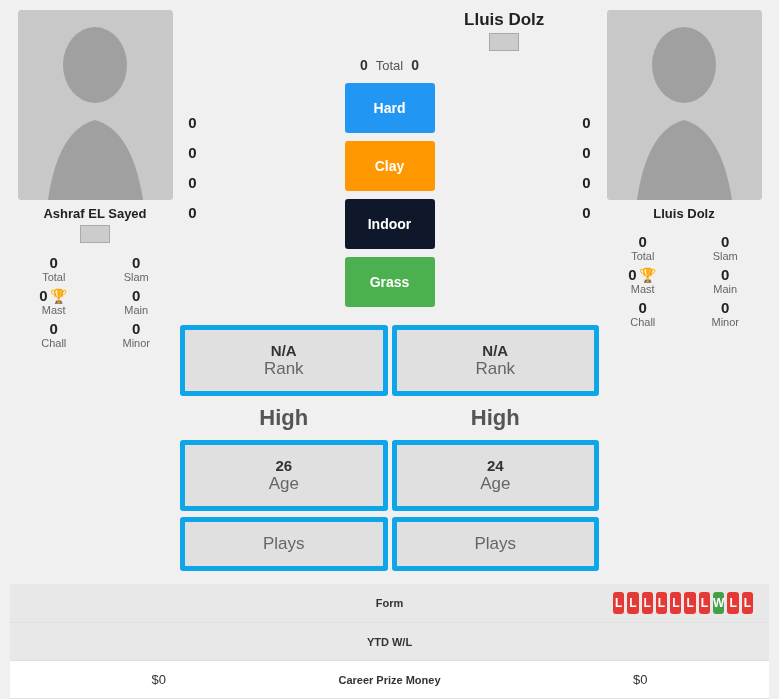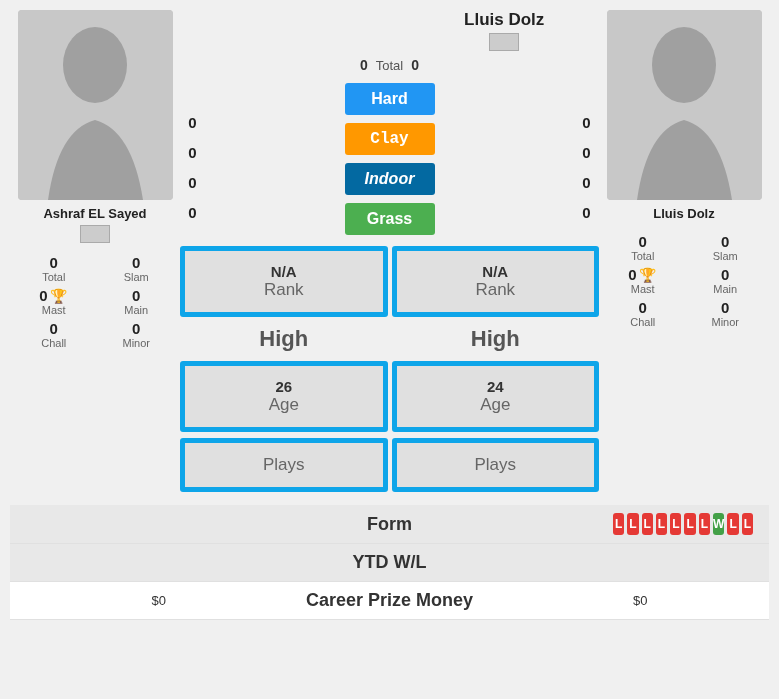--- a/index.html
+++ b/index.html
@@ -75,30 +75,30 @@
 
     .trophy-icon {
       color: #f5a623;
       font-size: 14px;
     }
 
     .surface-badge {
       display: inline-block;
       width: 90px;
       text-align: center;
-      padding: 7px 0;
+      padding: 17px 0;
       border-radius: 3px;
       color: white;
       font-weight: bold;
-      font-size: 16px;
+      font-size: 14px;
     }
 
     .surface-badge.hard { background: #2196F3; }
     .surface-badge.clay { background: #FF9800; }
-    .surface-badge.indoor { background: #0369a1; font-style: italic; }
+    .surface-badge.indoor { background: #0f172a; }
     .surface-badge.grass { background: #4CAF50; }
 
     .score-num {
       font-size: 15px;
       font-weight: bold;
       color: #222;
     }
 
     
     .full-layout {
@@ -219,21 +219,21 @@
       min-height: 38px;
     }
 
     .stat-row.shaded {
       background: #e8e8e8;
     }
 
     .stat-row-label {
       flex: 1;
       text-align: center;
-      font-size: 18px;
+      font-size: 11px;
       font-weight: bold;
       color: #333;
     }
 
     .stat-row-left {
       width: 140px;
       text-align: right;
       font-size: 13px;
       color: #333;
     }
@@ -345,23 +345,23 @@
 
       <div class="left-scores-col" id="left-scores-col">
           <div class="score-num">0</div>
           <div class="score-num">0</div>
           <div class="score-num">0</div>
           <div class="score-num">0</div>
         </div>
 
       <div class="surface-col" id="surface-badges-col">
           <div class="surface-badge hard" style="margin-bottom: 4px;">Hard</div>
-          <div class="surface-badge clay" style="margin-bottom: 4px; font-family: Liberation Mono, monospace;">Clay</div>
+          <div class="surface-badge clay" style="margin-bottom: 4px;">Clay</div>
           <div class="surface-badge indoor" style="margin-bottom: 4px;">Indoor</div>
-          <div class="surface-badge grass" style="margin-bottom: 4px;">Grass</div>
+          <div class="surface-badge grass" style="margin-bottom: 11px;">Grass</div>
         </div>
 
       <div class="right-scores-col" id="right-scores-col">
           <div class="score-num">0</div>
           <div class="score-num">0</div>
           <div class="score-num">0</div>
           <div class="score-num">0</div>
         </div>
     </div>
 

